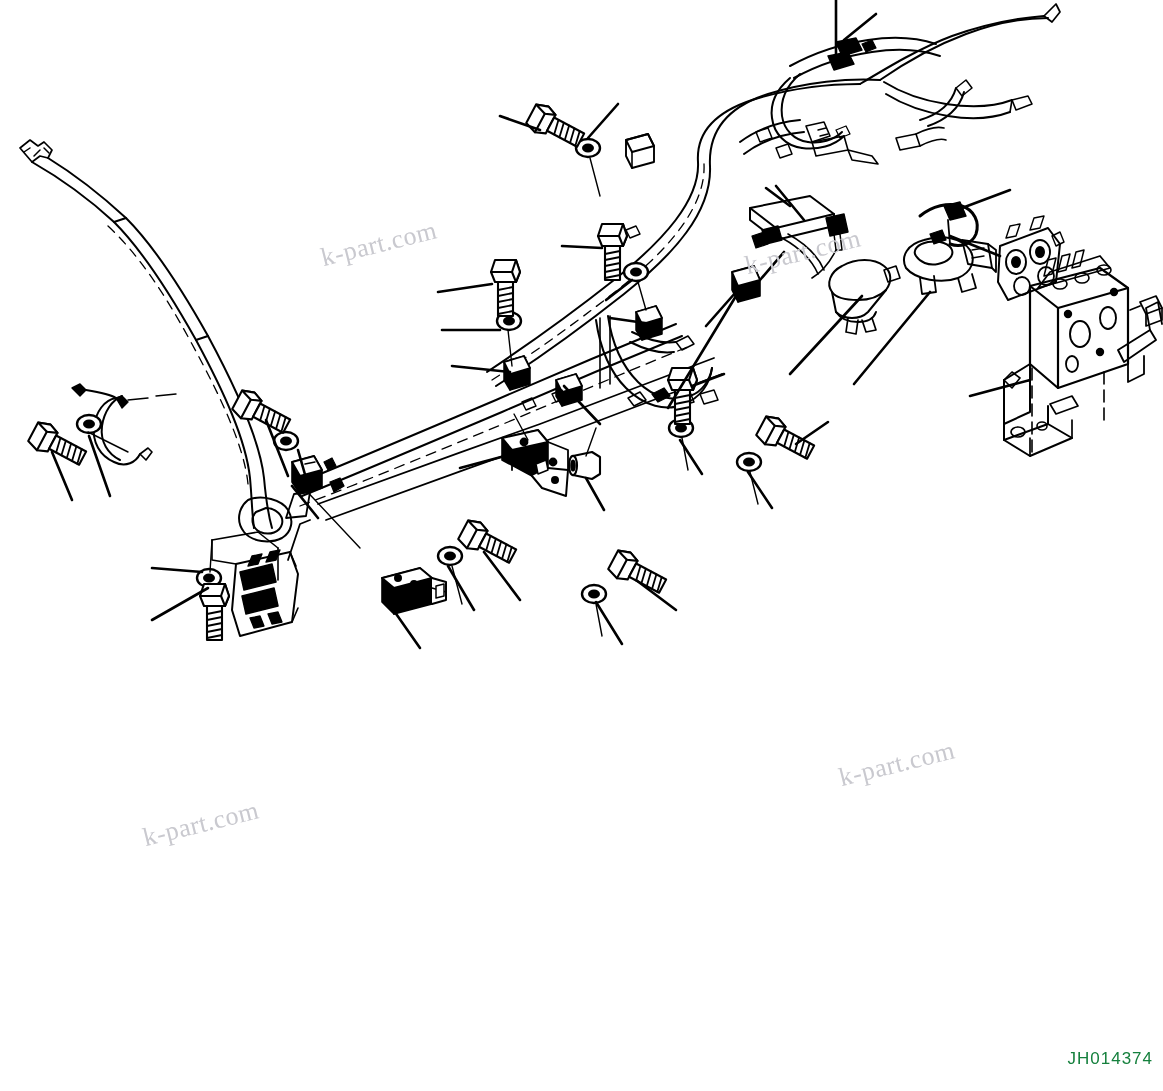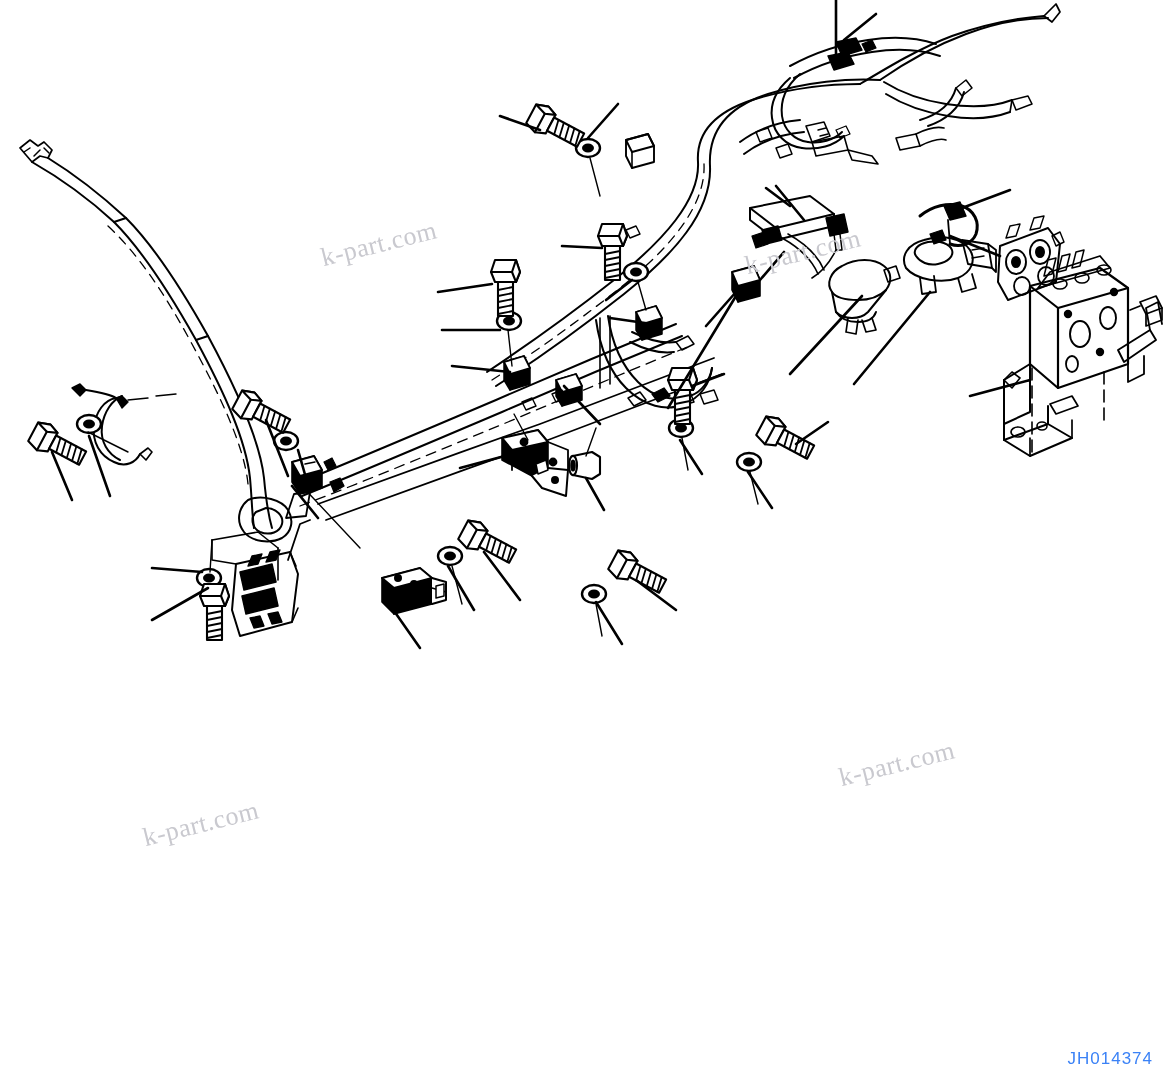--- a/index.html
+++ b/index.html
@@ -39,21 +39,21 @@
   #wm2 { left: 742px; top: 252px; transform: rotate(-14deg); transform-origin: 0 0; }
   #wm3 { left: 836px; top: 764px; transform: rotate(-14deg); transform-origin: 0 0; }
   #wm4 { left: 140px; top: 824px; transform: rotate(-14deg); transform-origin: 0 0; }
   #sheet-id {
     position: absolute;
     right: 10px;
     bottom: 22px;
     font-family: "Liberation Sans", sans-serif;
     font-size: 17px;
     letter-spacing: 1px;
-    color: #3b82f6;
+    color: #15803d;
     white-space: nowrap;
   }
 </style>
 </head>
 <body>
 
 <div id="sheet">
 
   <svg id="drawing" viewBox="0 0 1163 1091" xmlns="http://www.w3.org/2000/svg">
     <defs>

